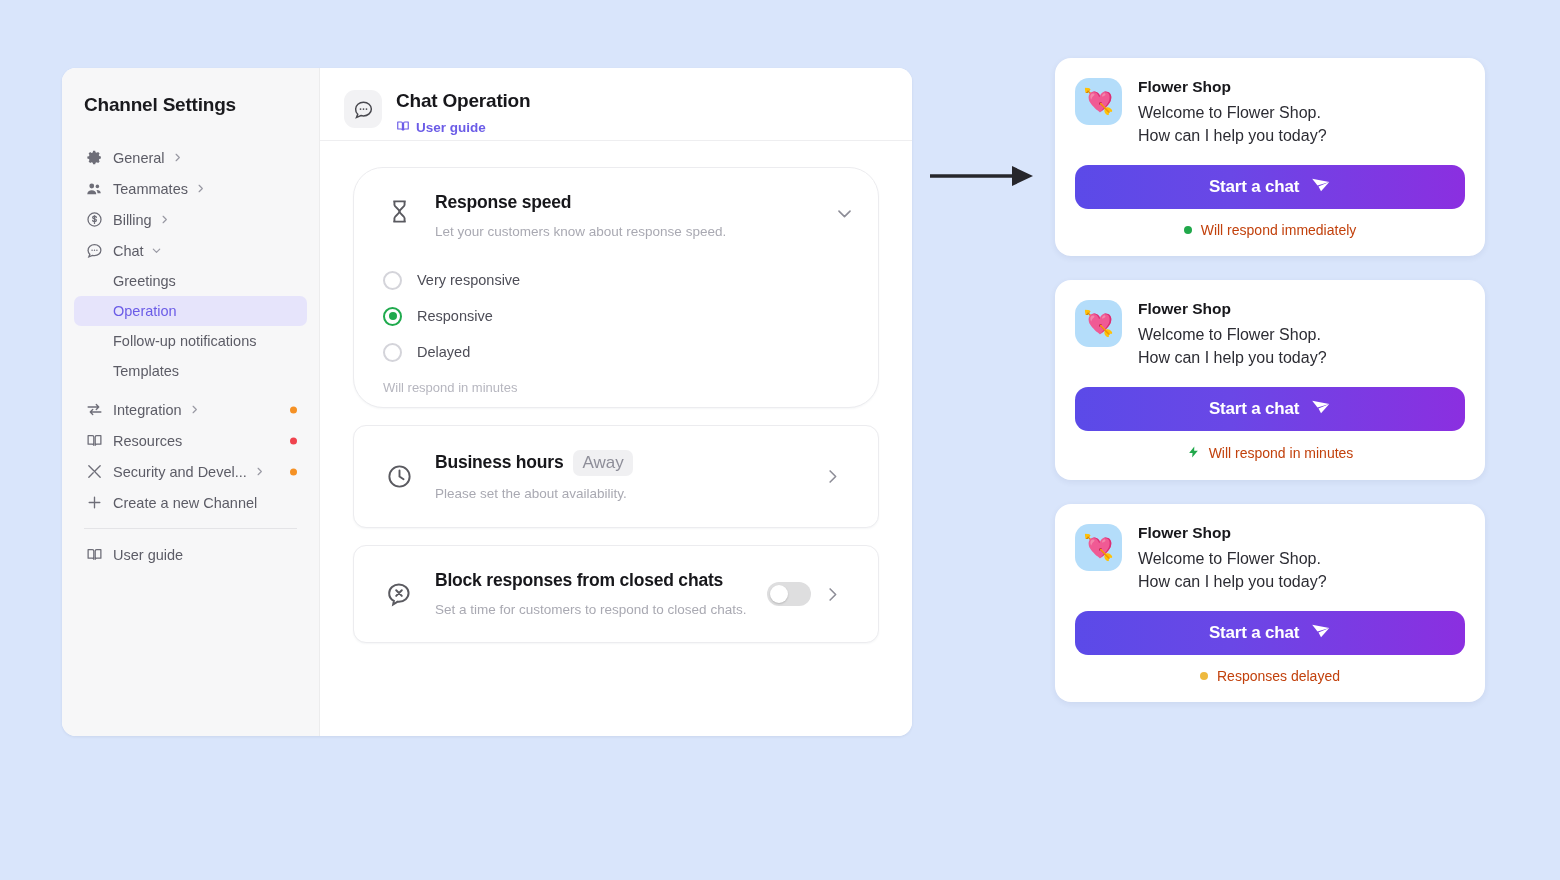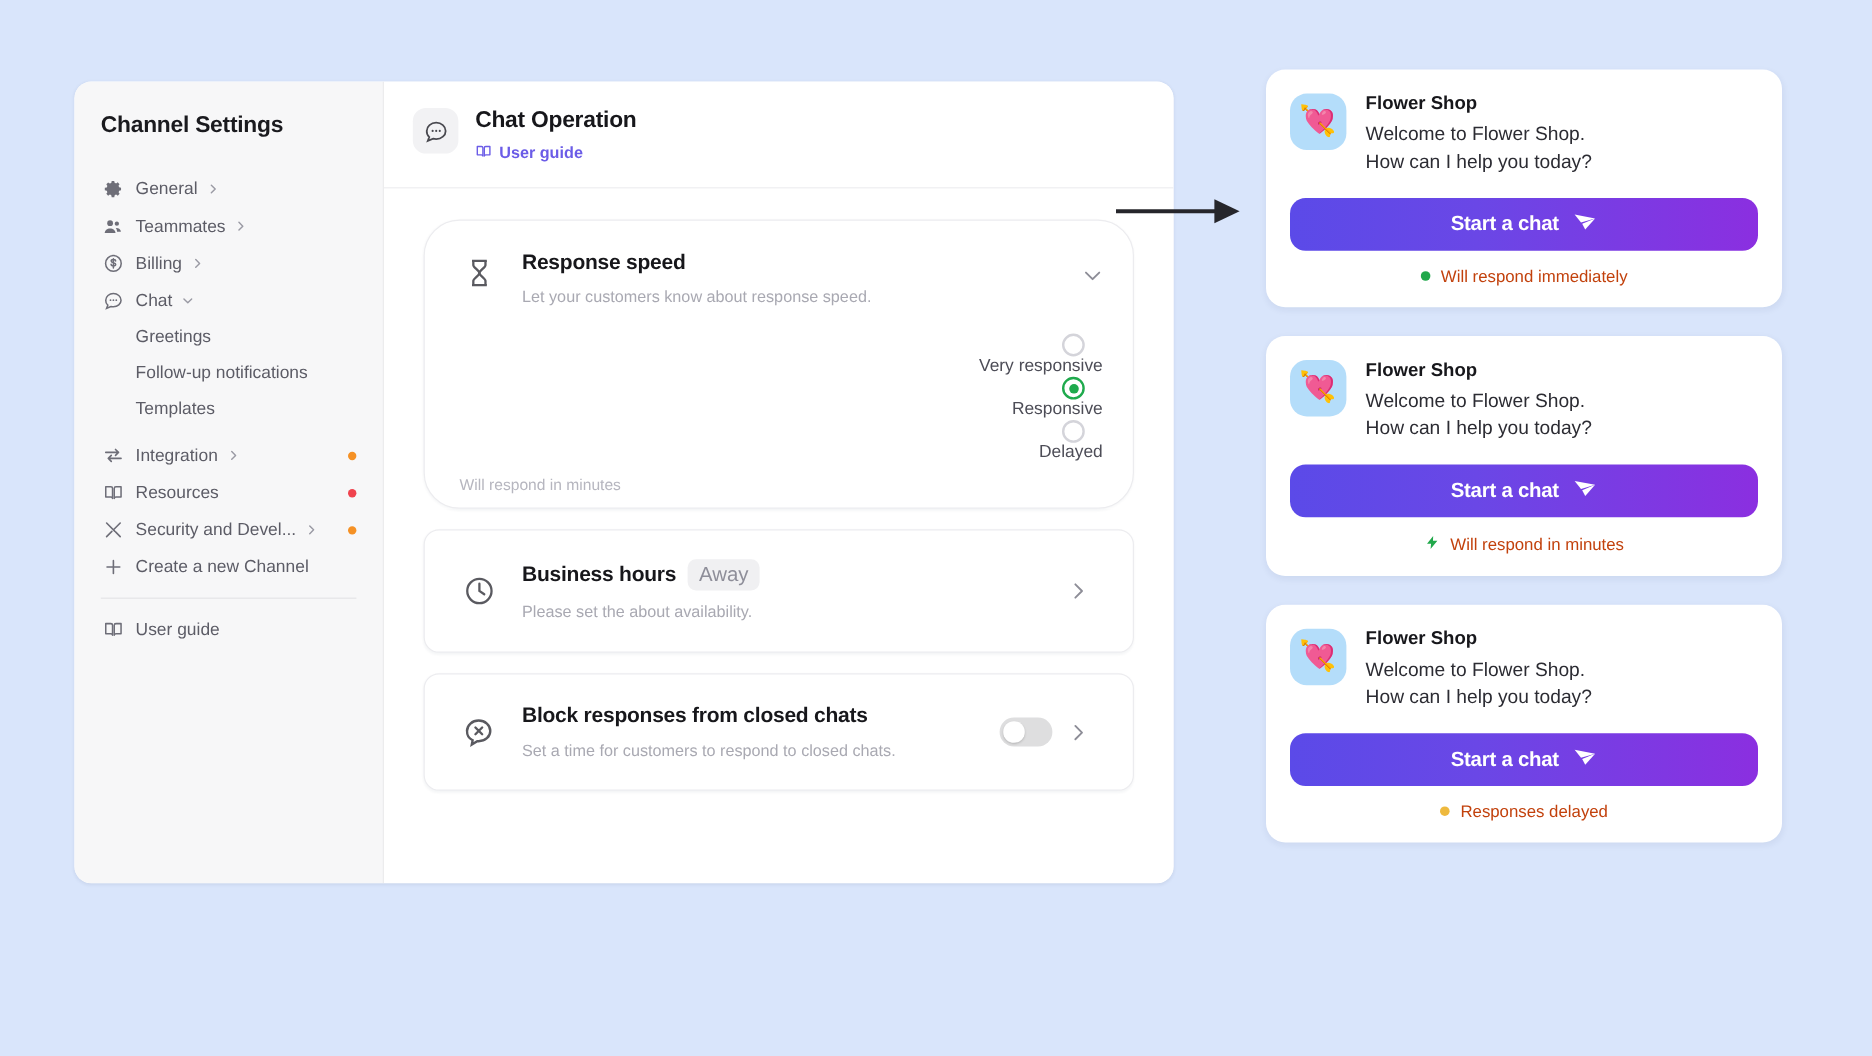--- a/index.html
+++ b/index.html
@@ -7,21 +7,21 @@
     width: 1560px; height: 880px;
     background: #d9e5fb;
     font-family: "Liberation Sans", sans-serif;
     overflow: hidden;
   }
 
   
   .app-window {
     position: absolute;
     left: 62px; top: 68px;
-    width: 916px; height: 668px;
+    width: 850px; height: 668px;
     background: #ffffff;
     border-radius: 14px;
     display: flex;
     overflow: hidden;
     box-shadow: 0 1px 3px rgba(30,40,80,.08);
   }
 
   
   .sidebar {
     width: 258px;
@@ -83,21 +83,21 @@
 
   
   .main {
     flex: 1 1 auto;
     display: flex; flex-direction: column;
     background: #fff;
     min-width: 0;
   }
   .main-header {
     display: flex; align-items: flex-start;
-    padding: 22px 24px 20px 24px;
+    padding: 22px 24px 4px 24px;
     border-bottom: 1px solid #eeeef0;
   }
   .header-icon {
     width: 38px; height: 38px;
     border-radius: 11px;
     background: #f2f2f4;
     display: flex; align-items: center; justify-content: center;
     flex: 0 0 38px;
     margin-right: 14px;
     color: #49494f;
@@ -143,22 +143,22 @@
   }
   .card-sub {
     font-size: 13.5px; color: #a9a9b2; margin-top: 9px; line-height: 1.3;
   }
   .rs-chev {
     position: absolute; right: 24px; top: 36px;
     color: #8d8d97; cursor: pointer;
   }
   .radios { margin-top: 22px; padding-left: 4px; }
   .radio-row {
-    display: flex; align-items: flex-end;
-    height: 36px; cursor: pointer; flex-direction: column;
+    display: flex; align-items: center;
+    height: 36px; cursor: pointer;
   }
   .radio {
     width: 19px; height: 19px; border-radius: 50%;
     border: 2px solid #d4d4da; background: #fff;
     flex: 0 0 19px; margin-right: 15px;
     display: flex; align-items: center; justify-content: center;
   }
   .radio.on { border-color: #1faa4d; }
   .radio.on::after {
     content: ""; width: 8px; height: 8px; border-radius: 50%;
@@ -312,20 +312,23 @@
       <span class="lbl">Chat</span>
       <span class="chev">
         <svg width="11" height="11" viewBox="0 0 24 24" fill="none" stroke="currentColor" stroke-width="2.6" stroke-linecap="round" stroke-linejoin="round">
             <polyline points="5 9 12 16 19 9"></polyline>
           </svg>
       </span>
     </div>
 
     <div class="nav-sub">
       <span>Greetings</span>
+    </div>
+    <div class="nav-sub active">
+      <span>Operation</span>
     </div>
     <div class="nav-sub">
       <span>Follow-up notifications</span>
     </div>
     <div class="nav-sub">
       <span>Templates</span>
     </div>
 
     <div class="nav-gap"></div>
 

